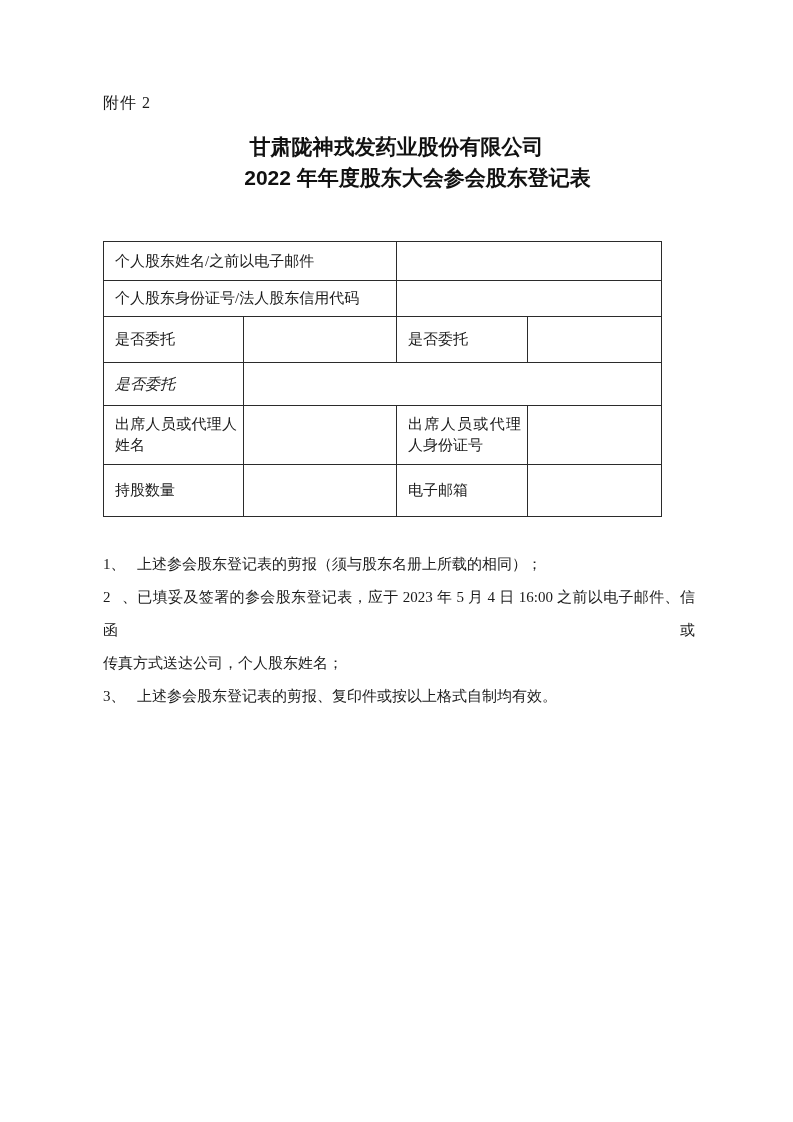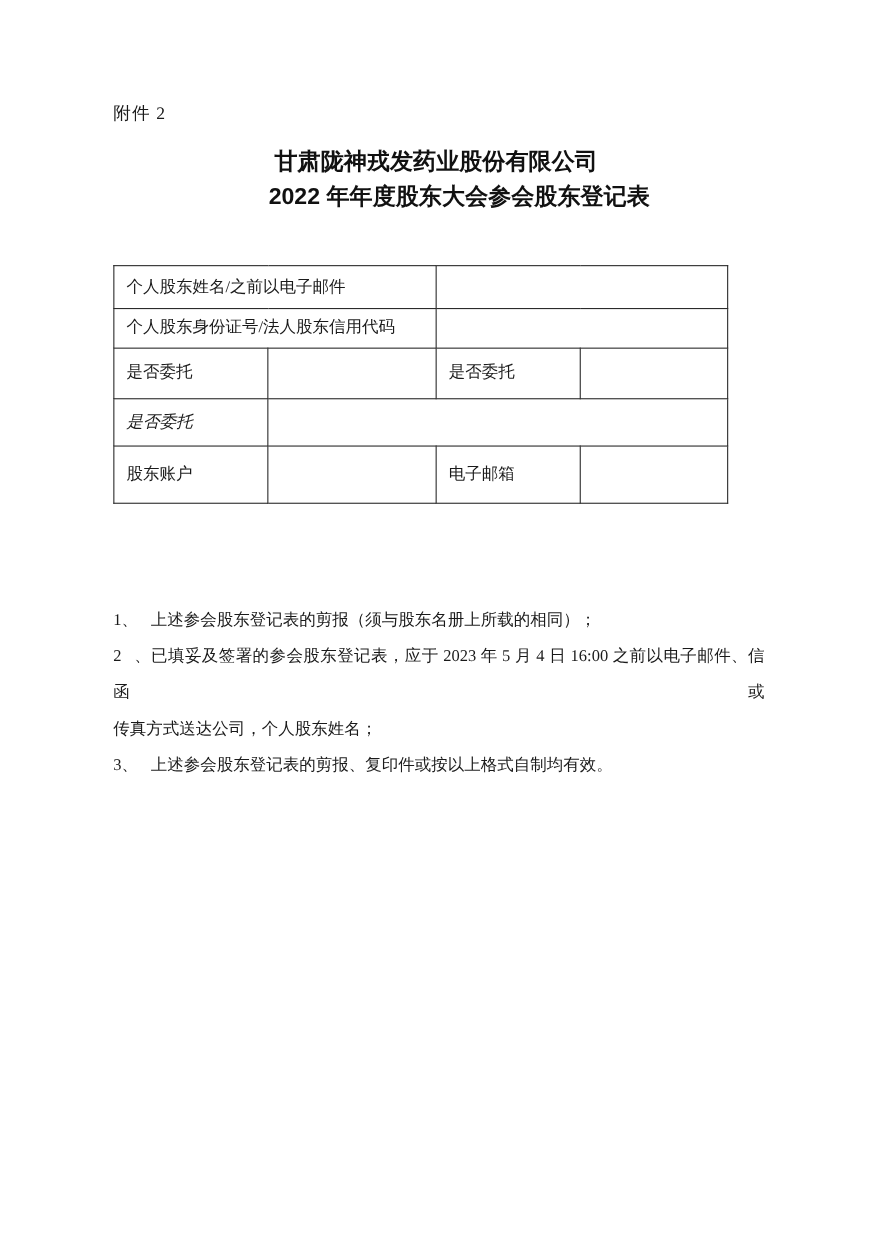--- a/index.html
+++ b/index.html
@@ -110,22 +110,28 @@
   <tr class="r3">
     <td>是否委托</td>
     <td></td>
     <td>是否委托</td>
     <td></td>
   </tr>
   <tr class="r4">
     <td>是否委托</td>
     <td colspan="3"></td>
   </tr>
+  <tr class="r5">
+    <td class="cell-justify">出席人员或代理人姓名</td>
+    <td></td>
+    <td class="cell-justify">出席人员或代理人身份证号</td>
+    <td></td>
+  </tr>
   <tr class="r6">
-    <td>股东账户</td>
+    <td>持股数量</td>
     <td></td>
     <td>电子邮箱</td>
     <td></td>
   </tr>
 </tbody>
   </table>
 
 <div class="notes">
 
   <div class="note">

